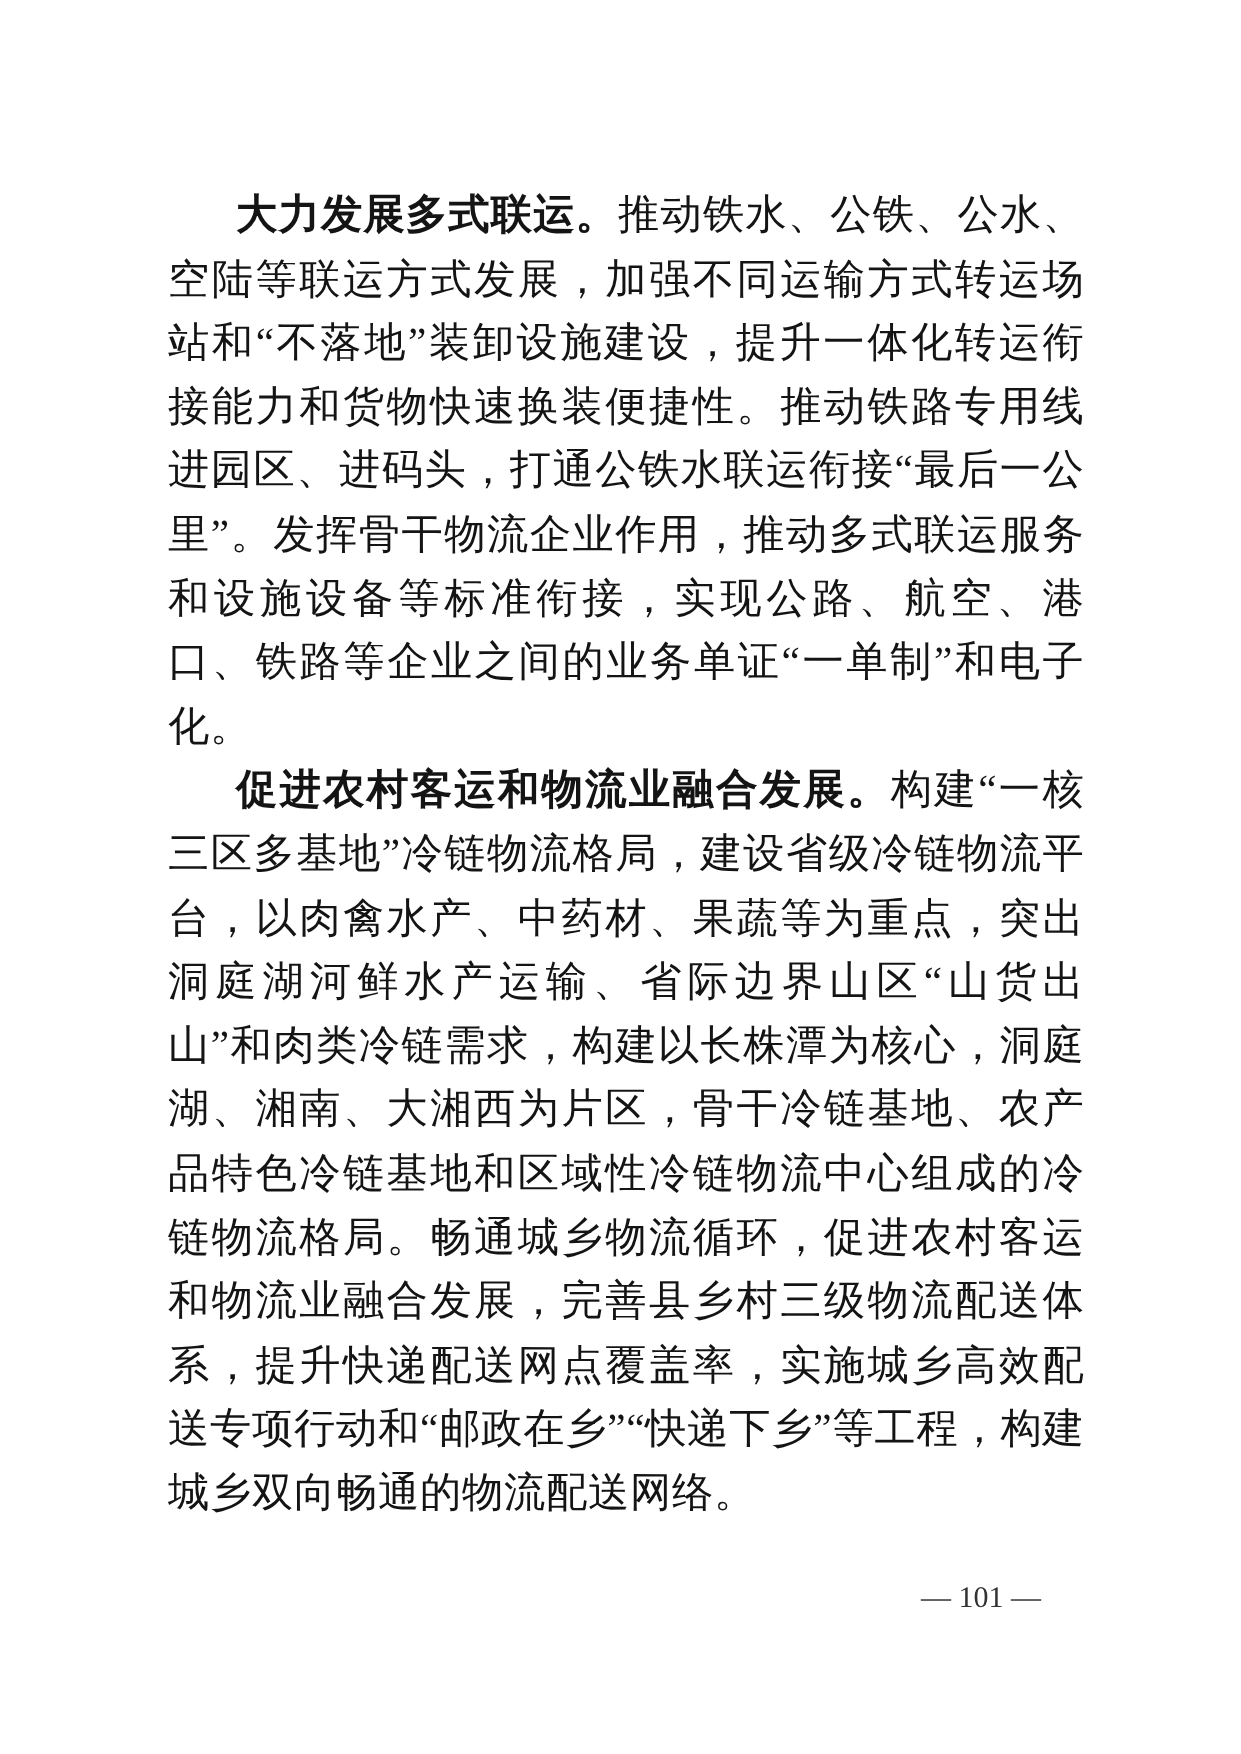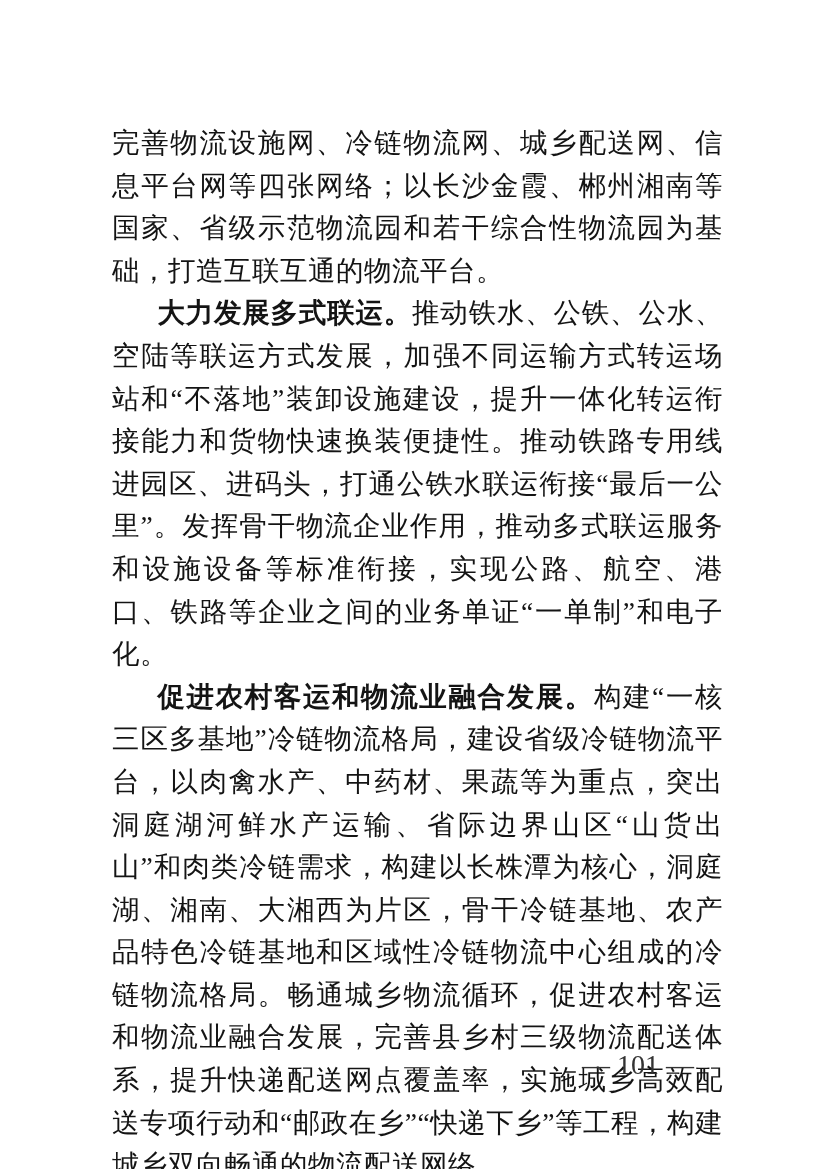--- a/index.html
+++ b/index.html
@@ -34,33 +34,32 @@
   .para.indent {
     text-indent: 1.65em;
   }
   .para .lead {
     font-weight: bold;
   }
   .footer {
     position: absolute;
     top: 1052px;
     right: 133px;
-    font-size: 28px;
+    font-size: 20px;
     line-height: 26px;
     color: #333333;
     font-family: "Liberation Serif", "DejaVu Serif", serif;
   }
 </style>
 </head>
 <body>
 
 <div class="page">
   <div class="content">
 
-    <p class="para"><b class="lead"></b><span>完善物流设施网、冷链物流网、城乡配送网、信息平台网等四张网络；以长沙金霞、郴州湘南等国家、省级示范物流园和若干综合性物流园为基础，打造互联互通的物流平台。</span></p>
 
     <p class="para indent"><b class="lead">大力发展多式联运。</b><span>推动铁水、公铁、公水、空陆等联运方式发展，加强不同运输方式转运场站和“不落地”装卸设施建设，提升一体化转运衔接能力和货物快速换装便捷性。推动铁路专用线进园区、进码头，打通公铁水联运衔接“最后一公里”。发挥骨干物流企业作用，推动多式联运服务和设施设备等标准衔接，实现公路、航空、港口、铁路等企业之间的业务单证“一单制”和电子化。</span></p>
 
     <p class="para indent"><b class="lead">促进农村客运和物流业融合发展。</b><span>构建“一核三区多基地”冷链物流格局，建设省级冷链物流平台，以肉禽水产、中药材、果蔬等为重点，突出洞庭湖河鲜水产运输、省际边界山区“山货出山”和肉类冷链需求，构建以长株潭为核心，洞庭湖、湘南、大湘西为片区，骨干冷链基地、农产品特色冷链基地和区域性冷链物流中心组成的冷链物流格局。畅通城乡物流循环，促进农村客运和物流业融合发展，完善县乡村三级物流配送体系，提升快递配送网点覆盖率，实施城乡高效配送专项行动和“邮政在乡”“快递下乡”等工程，构建城乡双向畅通的物流配送网络。</span></p>
 
   </div>
 
   <div class="footer">
     <span>— 101 —</span>
   </div>

